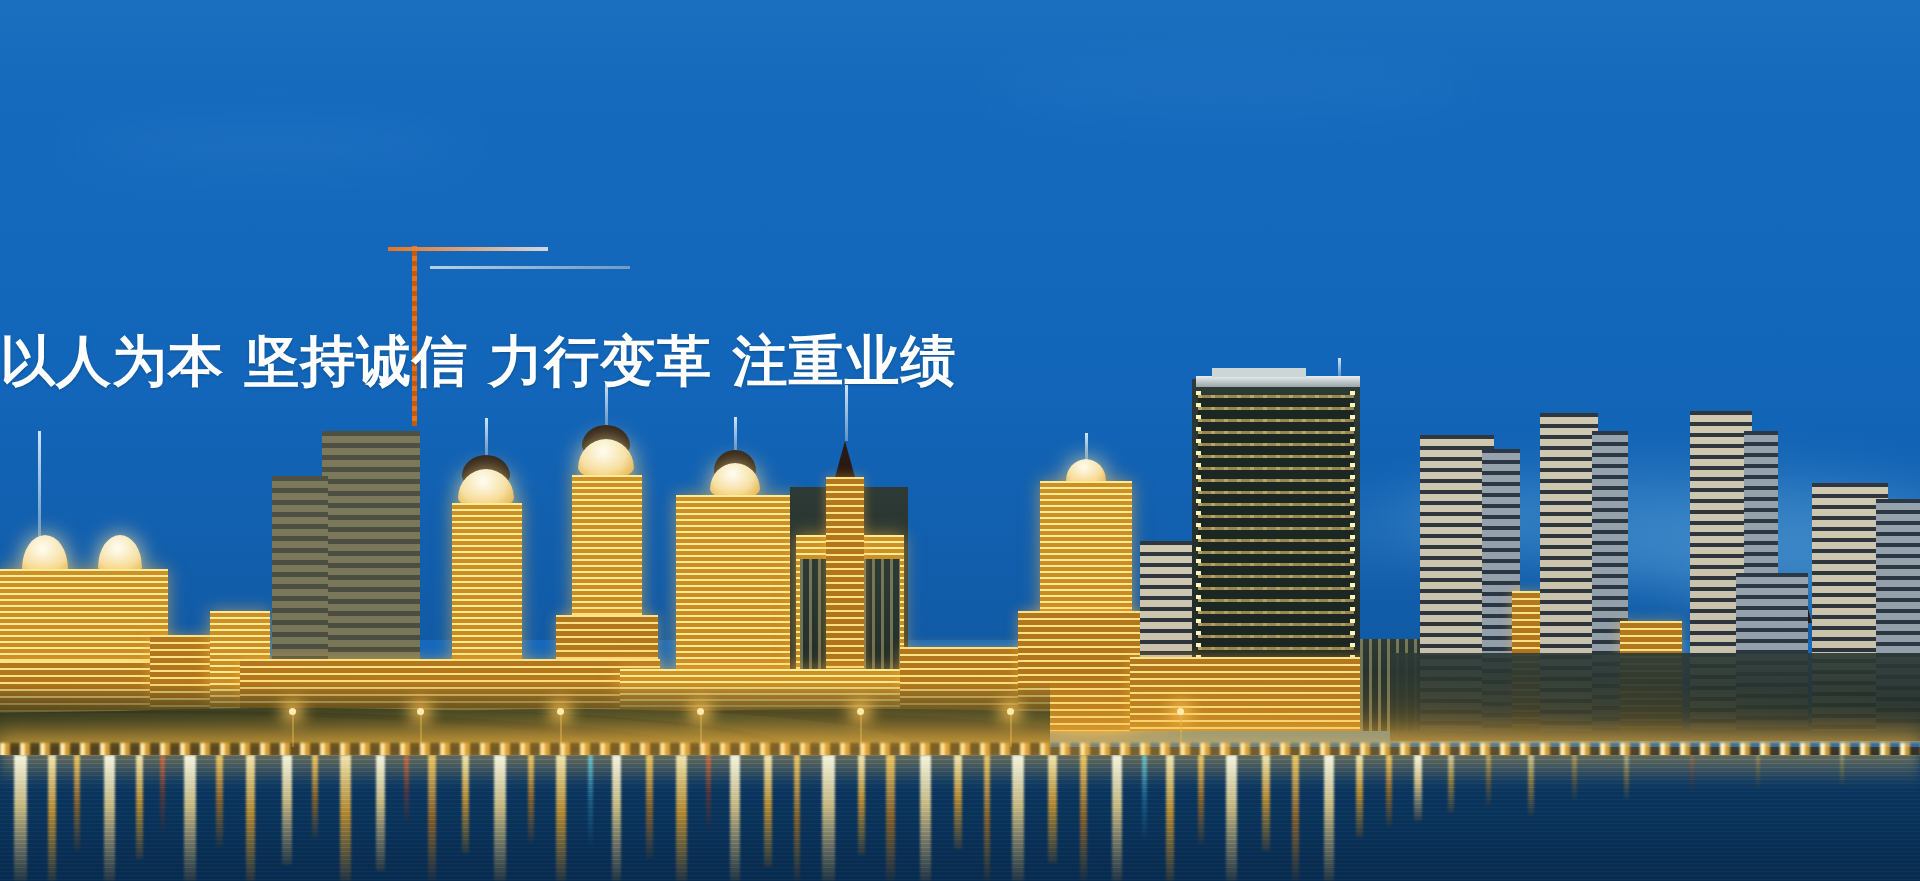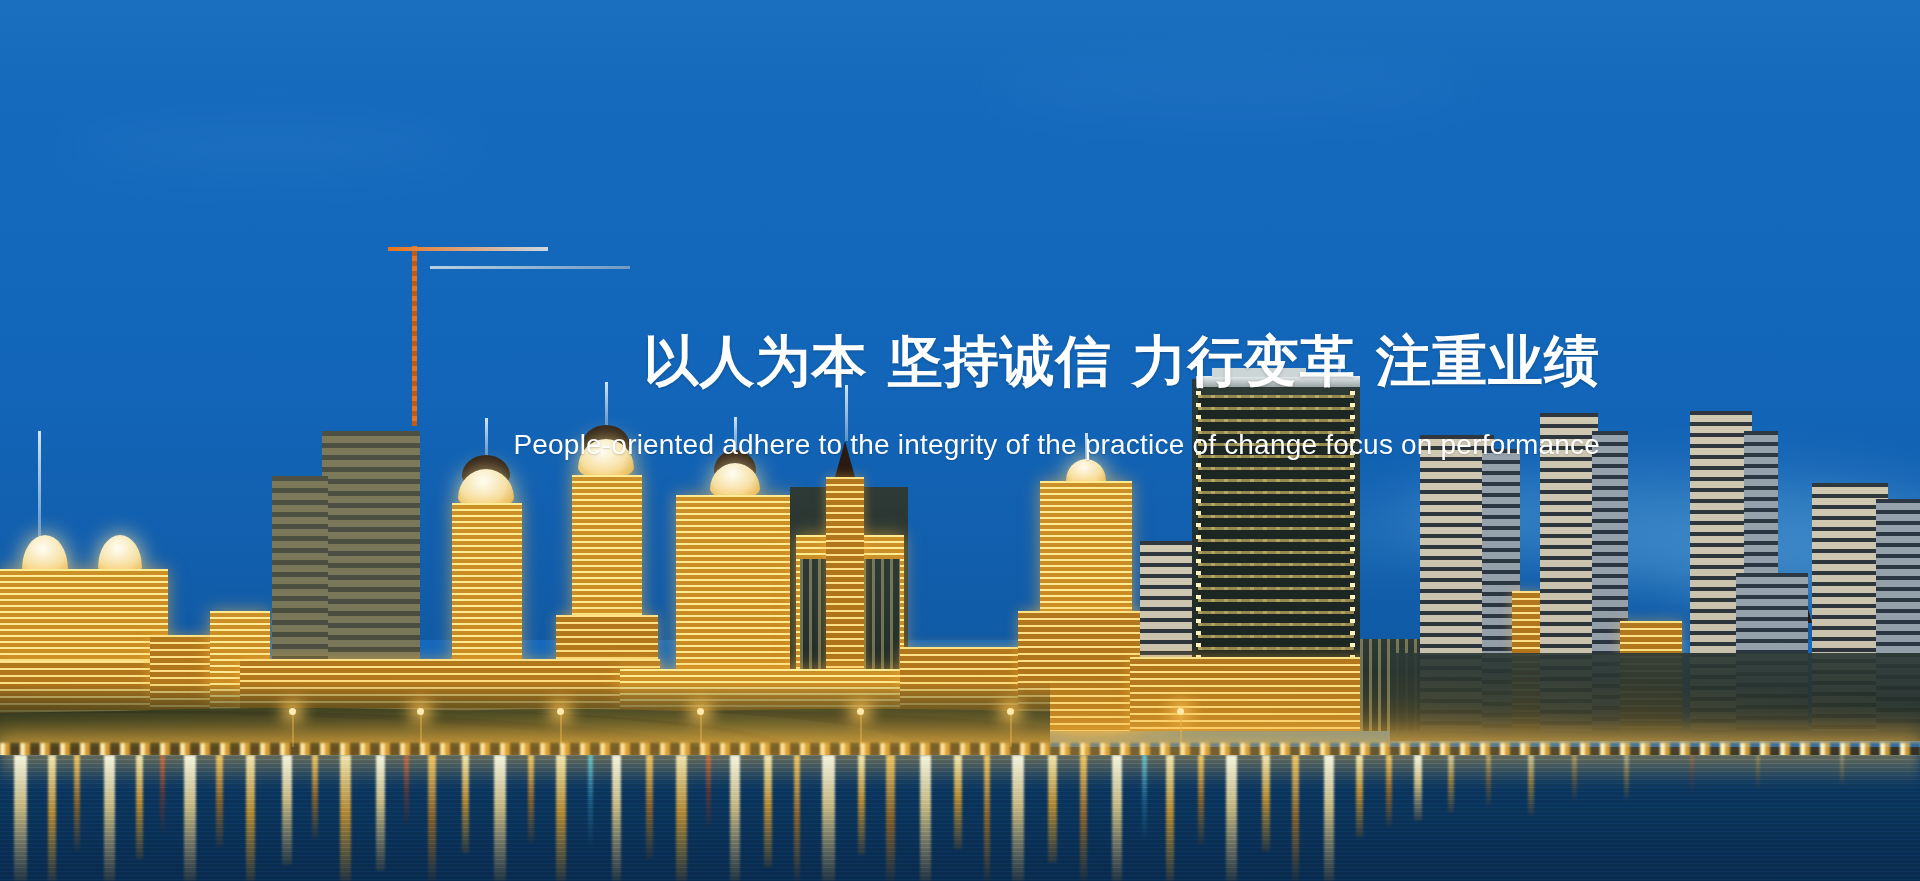--- a/index.html
+++ b/index.html
@@ -44,21 +44,21 @@
   .cloud.c2 { left: 1560px; top: 520px; width: 420px; height: 70px; opacity:.45; }
   .cloud.c3 { left: 1230px; top: 500px; width: 330px; height: 60px; opacity:.22; }
   .cloud.c4 { left: 1680px; top: 560px; width: 300px; height: 55px; opacity:.30; }
   .cloud.c5 { left: 60px;  top: 120px; width: 420px; height: 55px; opacity:.10; }
   .cloud.c6 { left: 980px; top: 60px;  width: 500px; height: 60px; opacity:.08; }
 
   
   .text-block {
     position: absolute;
     left: 0; top: 330px; width: 1600px;
-    text-align: right;
+    text-align: left;
     z-index: 40;
     pointer-events: none;
   }
   .headline {
     font-size: 55px;
     font-weight: bold;
     color: #ffffff;
     letter-spacing: 1px;
     line-height: 1.15;
     margin: 0;
@@ -286,21 +286,20 @@
     <div class="cloud c5"></div>
     <div class="cloud c6"></div>
     <div class="cloud c3"></div>
     <div class="cloud c1"></div>
     <div class="cloud c2"></div>
     <div class="cloud c4"></div>
   </div>
 
   <div class="text-block">
     <h1 class="headline">以人为本  坚持诚信  力行变革  注重业绩</h1>
-    <p class="subtitle">People-oriented adhere to the integrity of the practice of change focus on performance</p>
   </div>
 
   <div class="city">
 
     <div class="spire" style="left:38px;bottom:340px;height:110px;"></div>
     <div class="dome" style="left:22px;bottom:300px;width:46px;height:46px;"></div>
     <div class="dome" style="left:98px;bottom:302px;width:44px;height:44px;"></div>
     <div class="bldg gold" style="left:0px;bottom:150px;width:168px;height:162px;"></div>
     <div class="bldg gold2" style="left:0px;bottom:150px;width:200px;height:70px;"></div>
 

